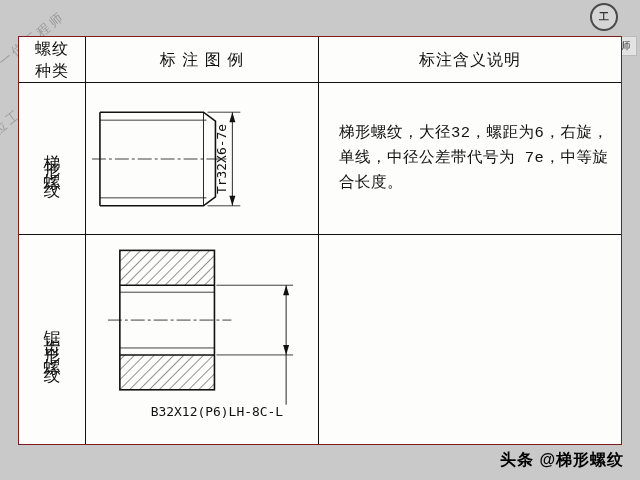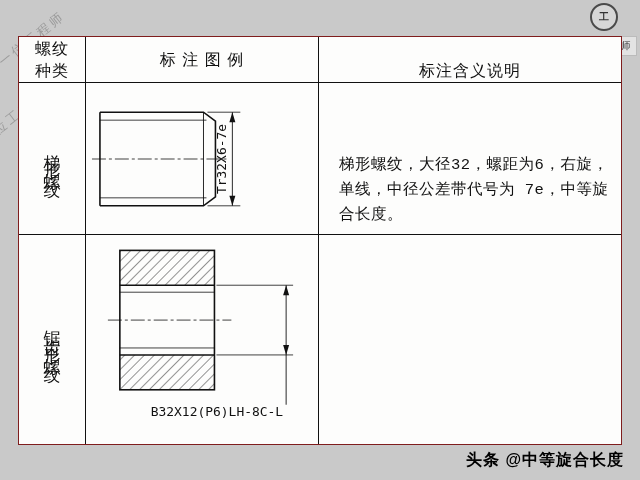--- a/index.html
+++ b/index.html
@@ -21,21 +21,21 @@
   
   .sheet{
     position:absolute;left:18px;top:36px;width:602px;height:407px;
     background:#fdfdfc;border:1px solid #7f1d1d;
     display:grid;
     grid-template-columns:67px 233px 1fr;
     grid-template-rows:46px 152px 1fr;
   }
   .cell{border-right:1px solid #111;border-bottom:1px solid #111;position:relative;
     display:flex;align-items:center;justify-content:center;}
-  .cell.last-col{border-right:none;align-items:flex-end;}
+  .cell.last-col{border-right:none;}
   .cell.last-row{border-bottom:none;}
   .hdr{font-size:16px;letter-spacing:1px;text-align:center;line-height:1.35;}
   .type-vert{
     writing-mode:vertical-rl;text-orientation:upright;
     font-size:17px;letter-spacing:9px;line-height:1;
   }
   .desc{
     font-family:Liberation Mono, monospace;
     font-size:15.5px;line-height:1.62;letter-spacing:.5px;
     padding:6px 12px 6px 20px;width:100%;box-sizing:border-box;
@@ -133,13 +133,13 @@
       <line x1="201" y1="50" x2="201" y2="170" stroke="#111" stroke-width="0.9"></line>
       <polygon points="201,50 198,60 204,60" fill="#111"></polygon>
       <polygon points="201,120 198,110 204,110" fill="#111"></polygon>
 
       <text class="fig-label" x="198" y="181" text-anchor="end">B32X12(P6)LH-8C-L</text>
     </svg>
   </div>
 
 </div>
 
-<div class="footer">头条 @中等旋合长度</div>
+<div class="footer">头条 @梯形螺纹</div>
 
 </body></html>

